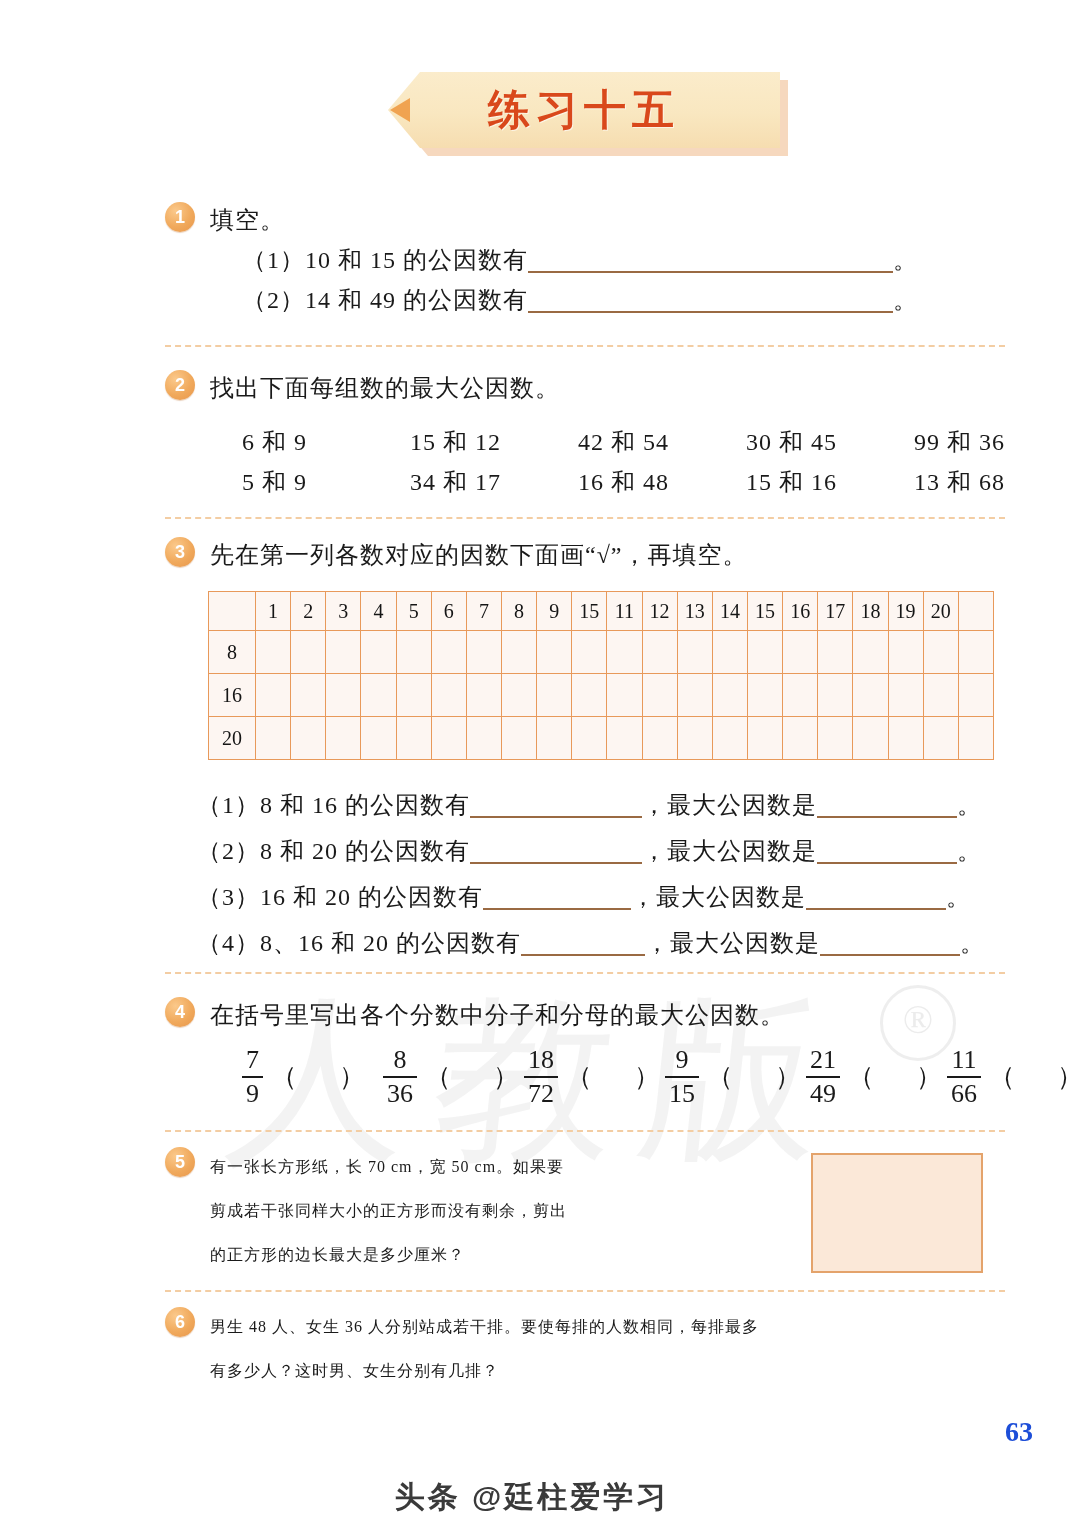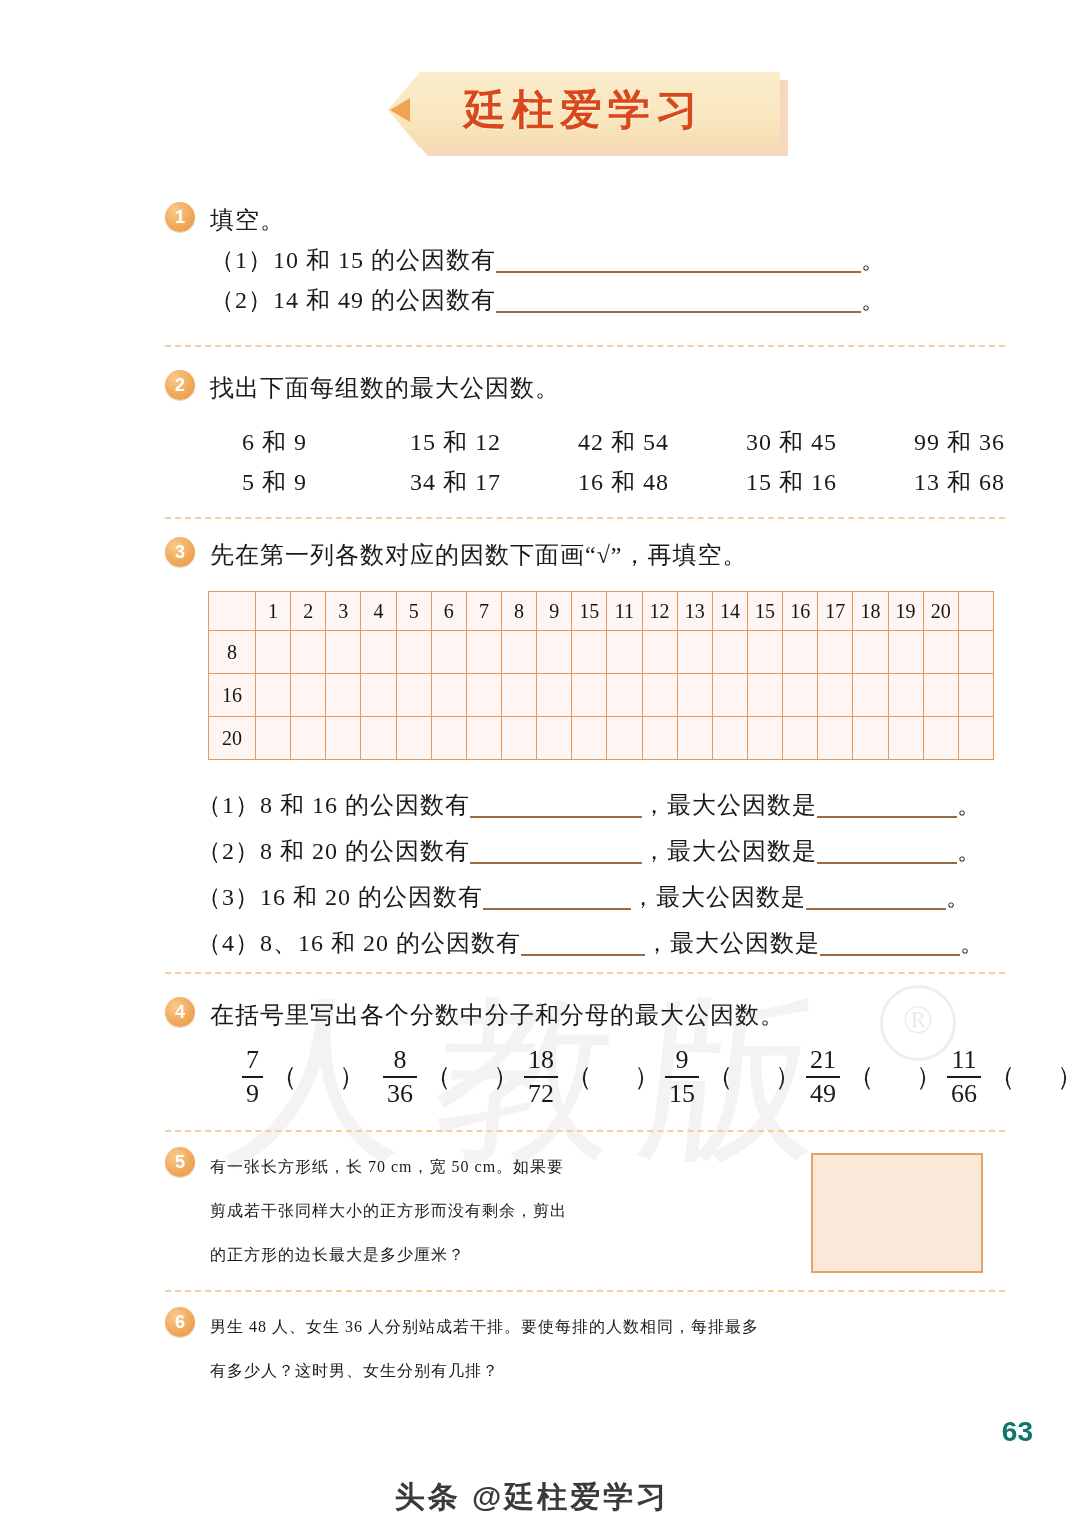--- a/index.html
+++ b/index.html
@@ -152,20 +152,21 @@
     line-height: 40px;
     letter-spacing: 1px;
     white-space: nowrap;
   }
   .qtext-wrap {
     font-size: 16px;
     line-height: 44px;
     letter-spacing: 1px;
   }
   .indent {
+    margin-left: 32px;
   }
 
   
   .blank {
     display: inline-block;
     border-bottom: 2px solid #9a6a43;
     height: 26px;
     vertical-align: -5px;
   }
   .period {
@@ -279,38 +280,38 @@
     border: 2px solid #e4a36b;
     box-sizing: border-box;
   }
 
   
   .page-number {
     position: absolute;
     right: 55px;
     bottom: 88px;
     font-size: 28px;
-    font-family: Liberation Sans, sans-serif;
+    font-family: Liberation Serif, serif;
     font-weight: 700;
-    color: #0f766e;
+    color: #1d4ed8;
   }
 </style>
 </head>
 <body>
 
 <div id="watermark-brand">人教版</div>
 <div id="watermark-reg">®</div>
 
 <div class="page">
 
   <div class="banner-wrap">
     <div class="banner-shadow"></div>
     <div class="banner-body"></div>
     <div class="banner-arrow"></div>
-    <div class="banner-title">廷柱爱学习</div>
+    <div class="banner-title">练习十五</div>
   </div>
 
   <div class="section" style="top:200px;">
     <div class="qnum">1</div>
     <div class="qbody">
       <div class="qtext">填空。</div>
       <div class="qtext indent">
         <span>（1）</span><span>10 和 15 的公因数有</span><span class="blank" style="width:365px;"></span><span class="period">。</span>
       </div>
       <div class="qtext indent">

